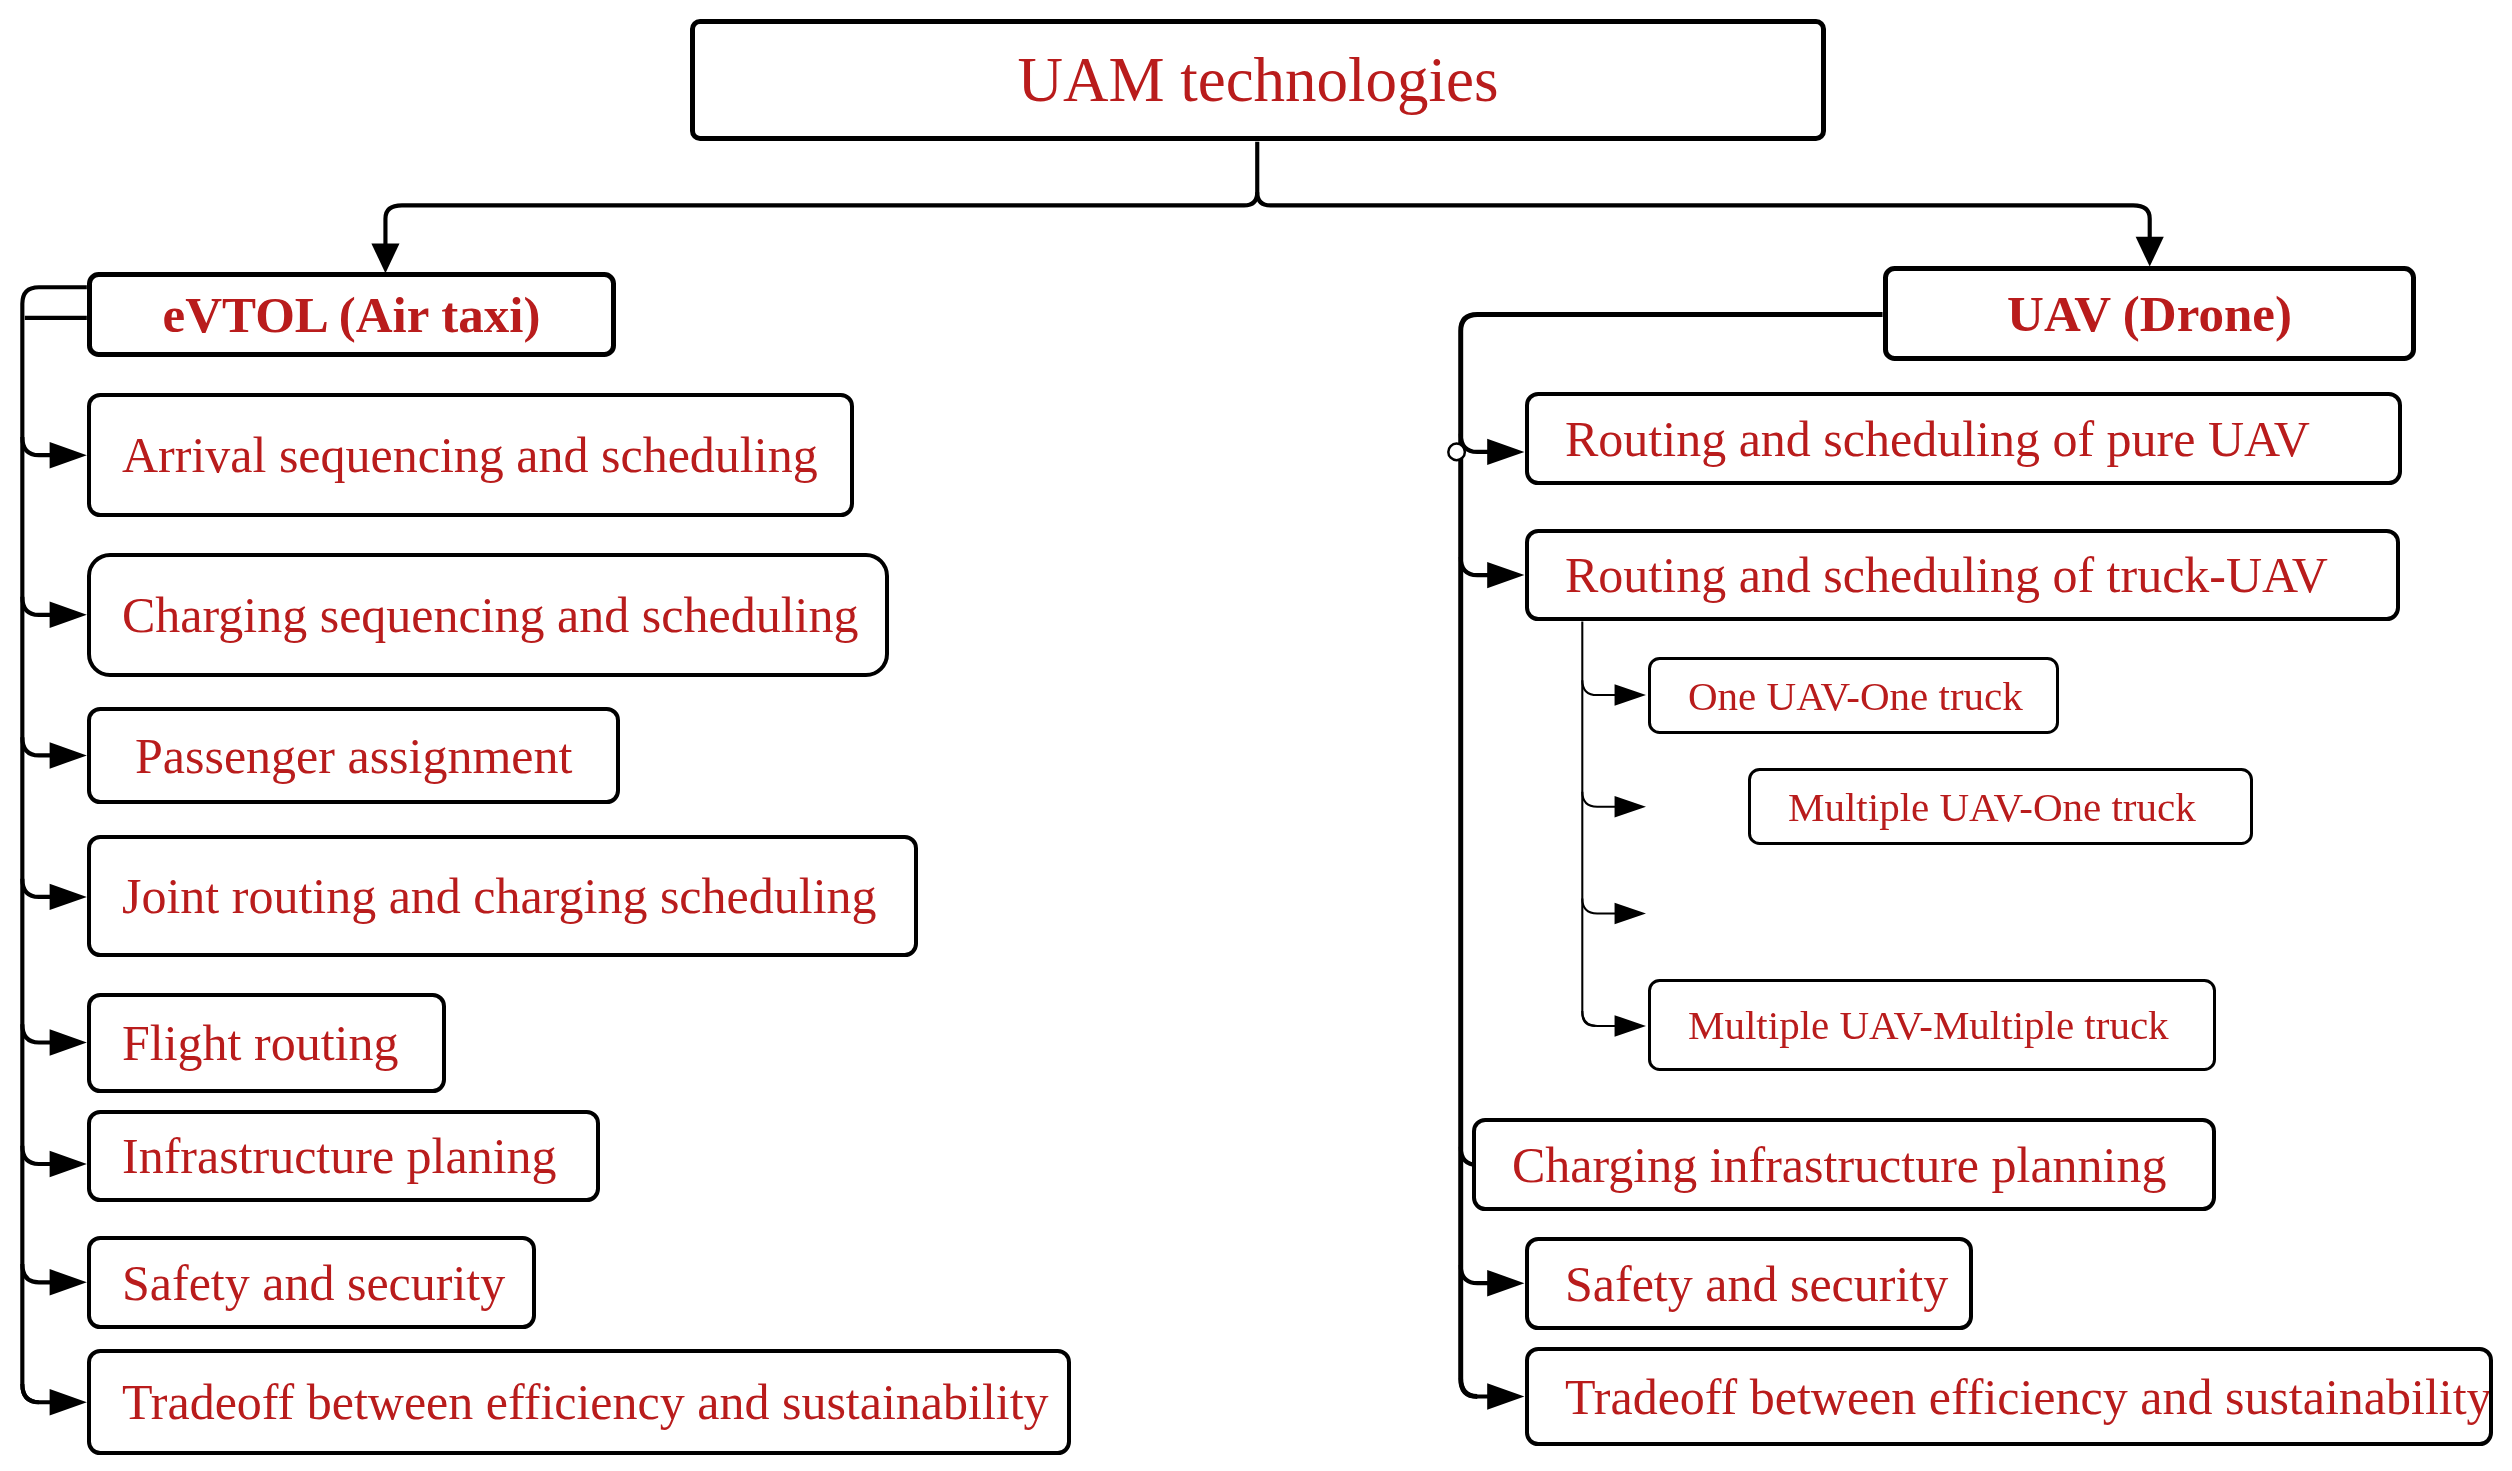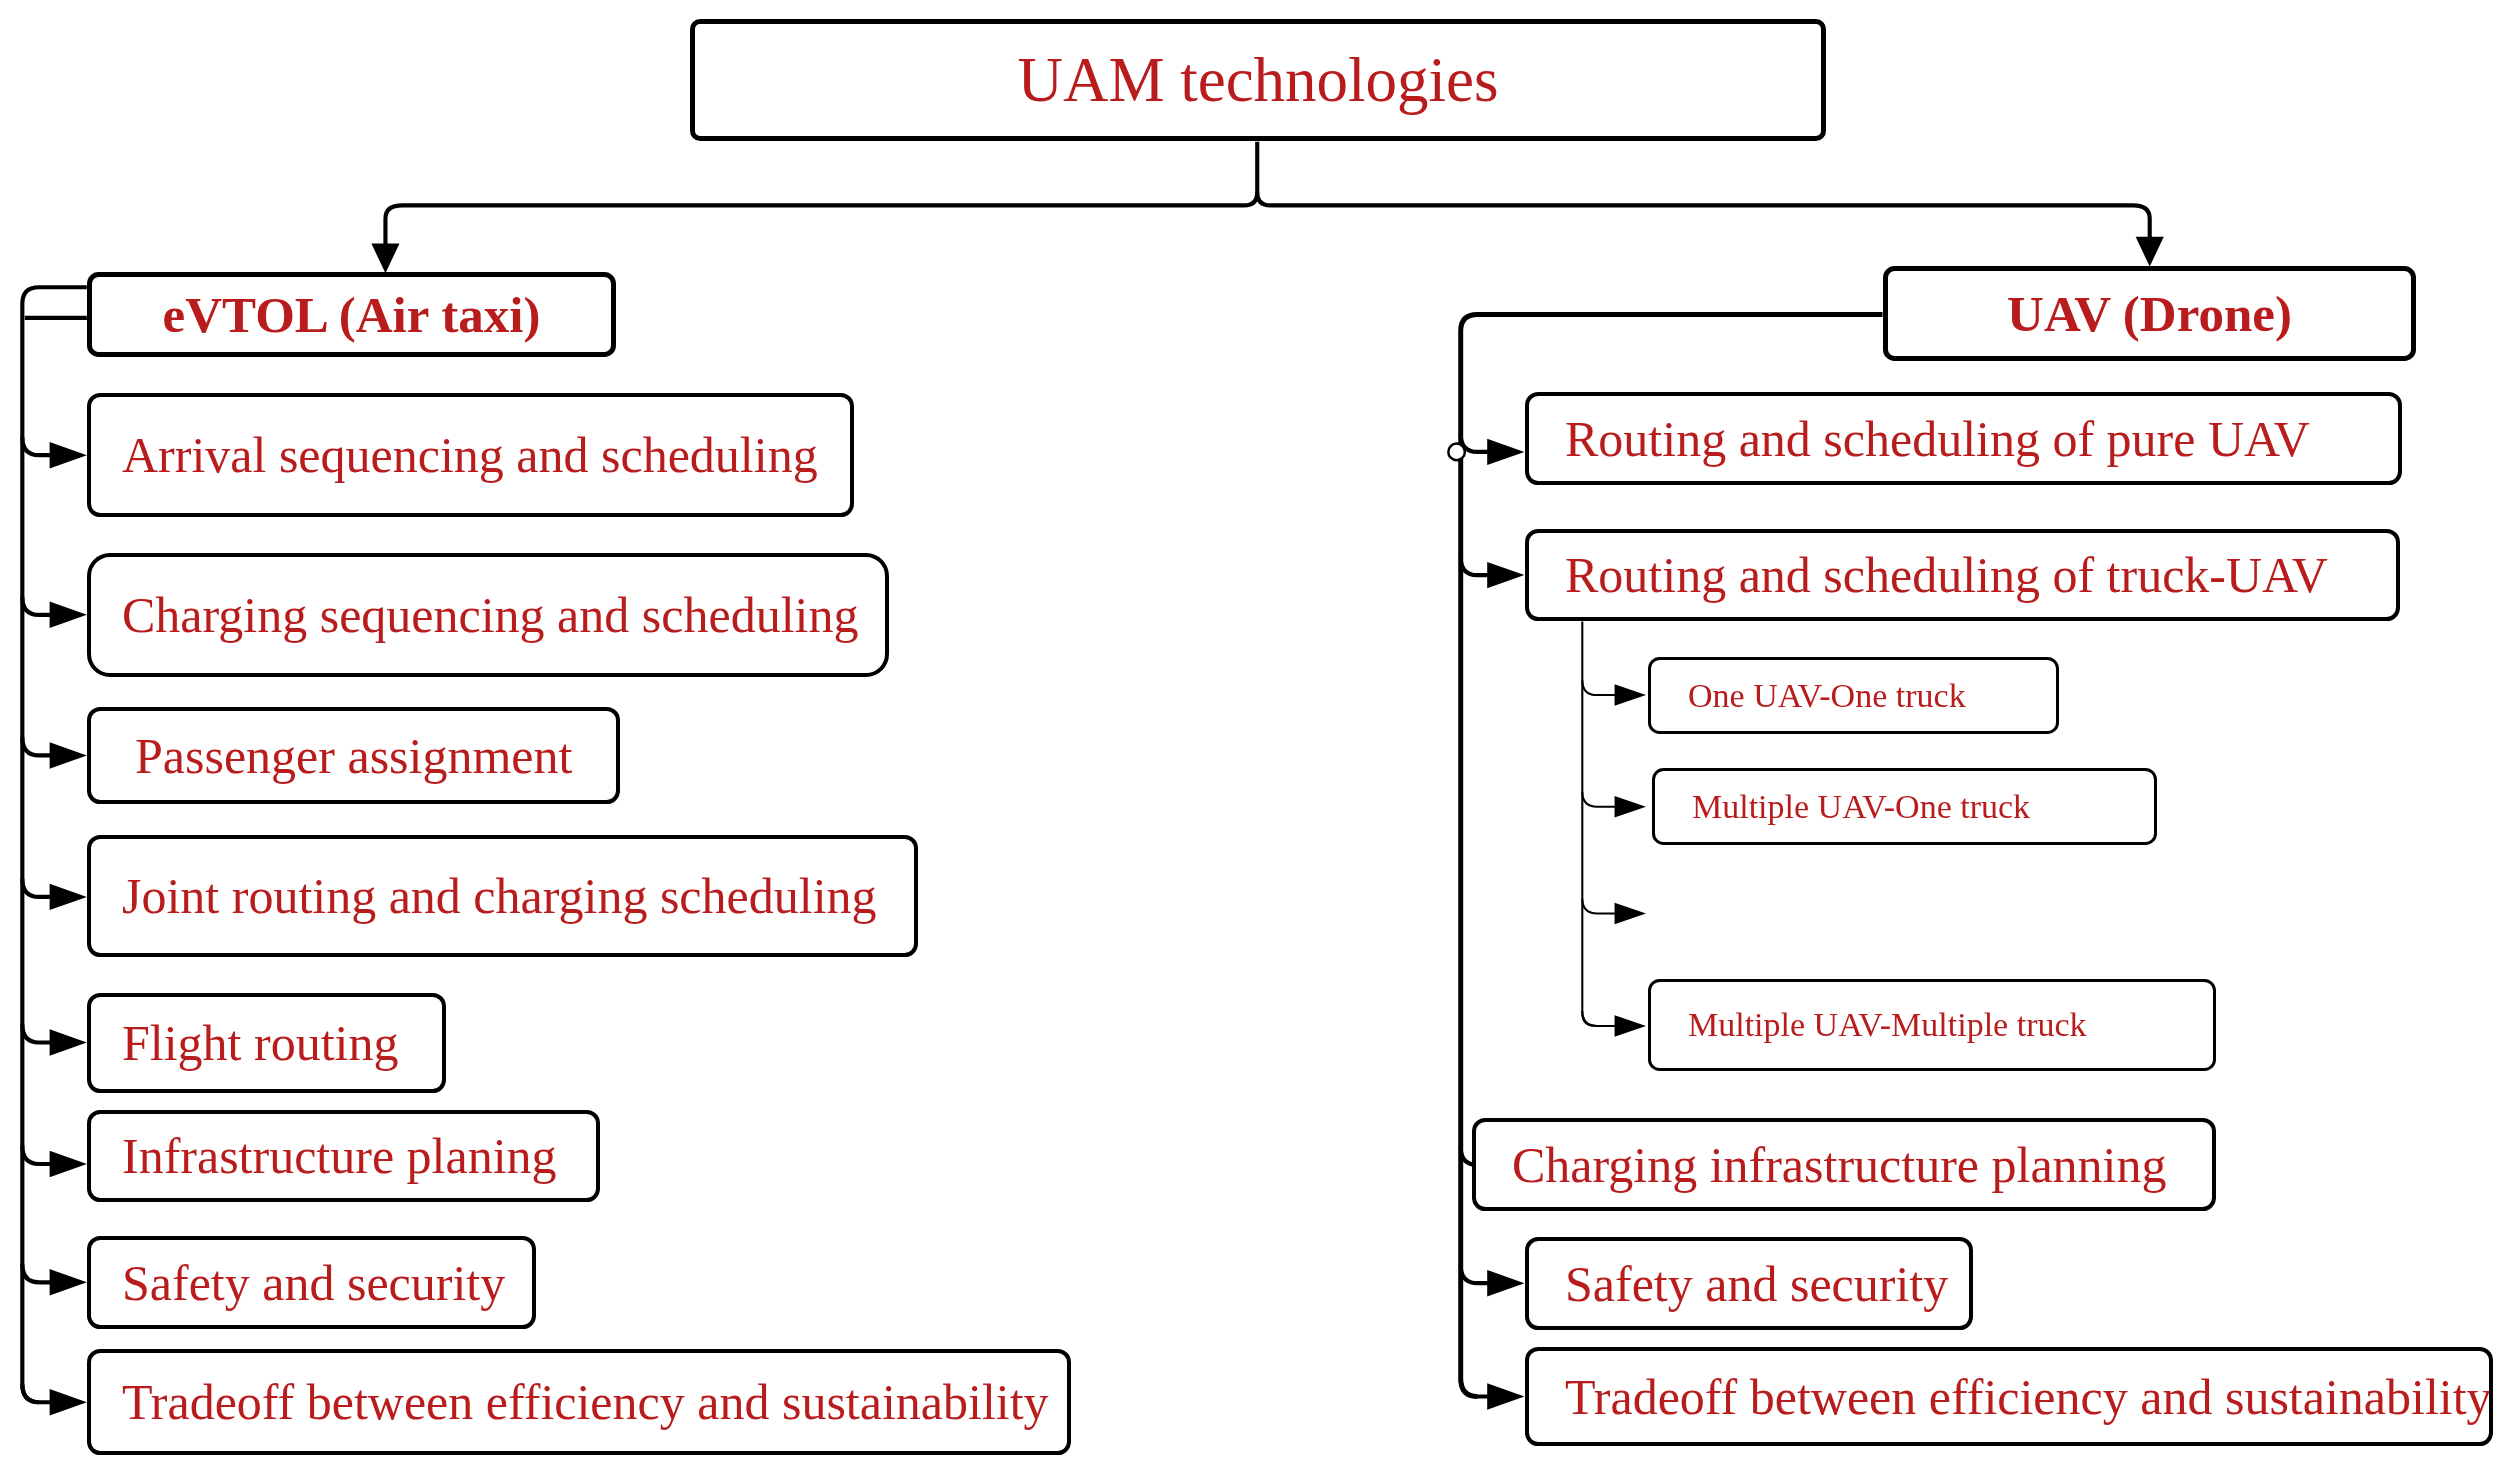--- a/index.html
+++ b/index.html
@@ -32,21 +32,21 @@
     border-width:5px;border-radius:11.6px;
     justify-content:center;
     font-size:51px;font-weight:bold;
   }
   .item{
     font-size:50px;
     padding-left:31px;
   }
   .subitem{
     border-width:3.3px;border-radius:11.6px;
-    font-size:34px;
+    font-size:41px;
     padding-left:37px;
   }
 </style>
 </head>
 <body>
 
 <div id="canvas">
 
   <svg id="connectors" viewBox="0 0 3037 1779" fill="none" stroke="#000">
 
@@ -140,21 +140,21 @@
   <div class="node item" style="left:1525px;top:392px;width:877px;height:93px;padding-left:36px;align-items:center;">
       <span>Routing and scheduling of pure UAV</span>
     </div>
   <div class="node item" style="left:1525px;top:529px;width:875px;height:92px;padding-left:36px;">
       <span>Routing and scheduling of truck-UAV</span>
     </div>
 
   <div class="node subitem" style="left:1648px;top:657px;width:411px;height:77px;">
       <span>One UAV-One truck</span>
     </div>
-  <div class="node subitem" style="left:1652px;top:768px;width:505px;height:77px;">
+  <div class="node subitem" style="left:1748px;top:768px;width:505px;height:77px;">
       <span>Multiple UAV-One truck</span>
     </div>
   <div class="node subitem" style="left:1648px;top:979px;width:568px;height:92px;">
       <span>Multiple UAV-Multiple truck</span>
     </div>
 
   <div class="node item" style="left:1472px;top:1118px;width:744px;height:93px;padding-left:36px;">
       <span>Charging infrastructure planning</span>
     </div>
   <div class="node item" style="left:1525px;top:1237px;width:448px;height:93px;padding-left:36px;">

